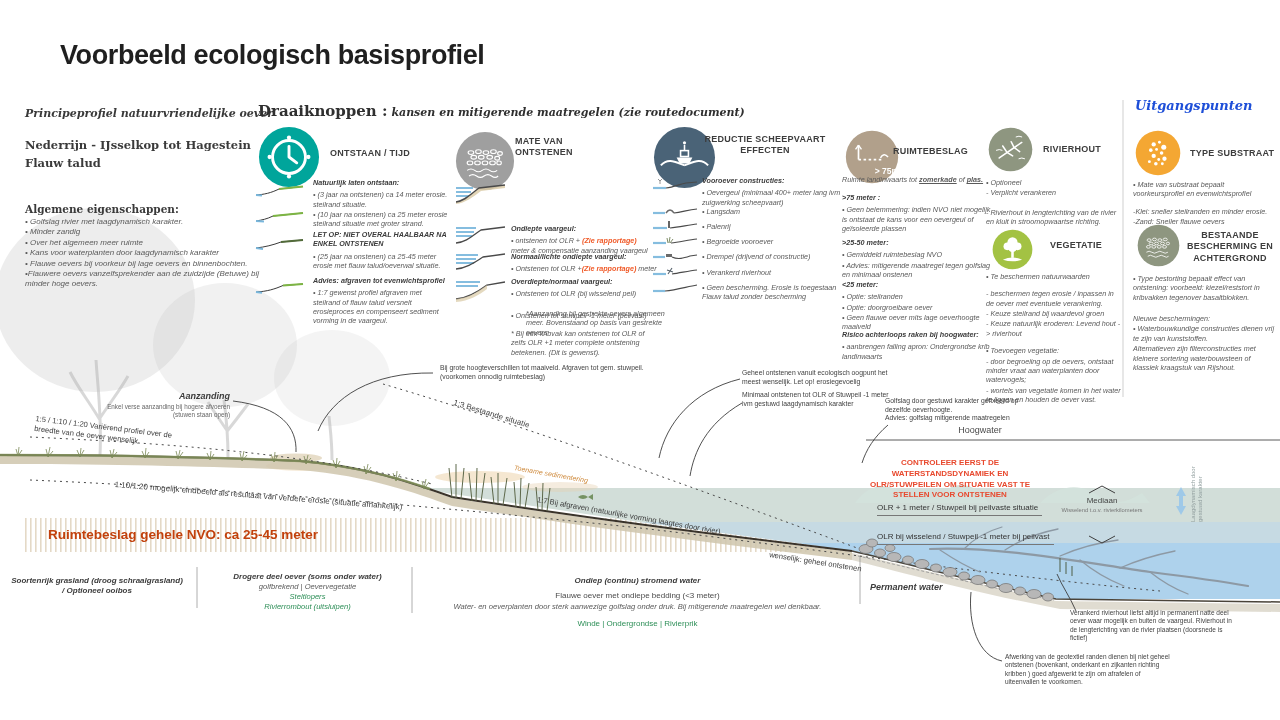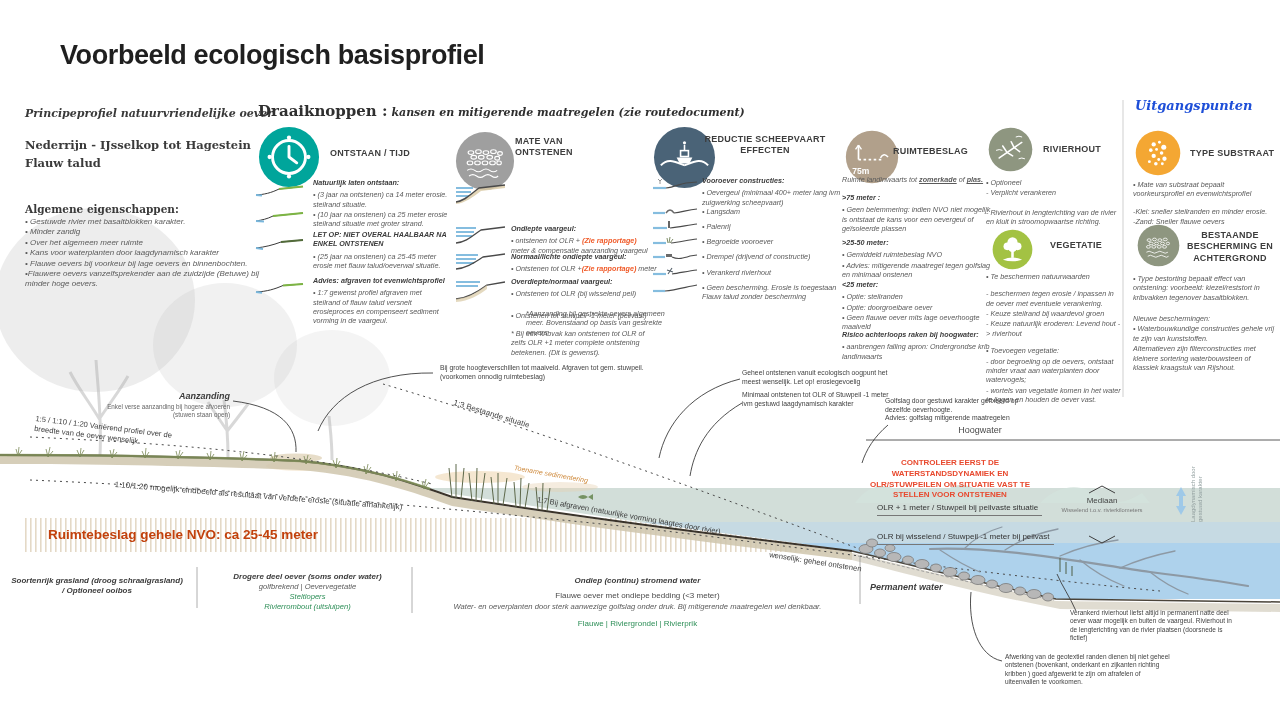--- a/index.html
+++ b/index.html
@@ -158,21 +158,21 @@
   </g>
 </svg>
 
 <div class="t title" style="left:60px;top:38px;">Voorbeeld ecologisch basisprofiel</div>
 
 <div class="t sf bd i" style="left:25px;top:107px;font-size:11px;color:#3a3a3a;">Principeprofiel natuurvriendelijke oever</div>
 <div class="t sf bd" style="left:25px;top:138px;font-size:11.5px;color:#3a3a3a;">Nederrijn - IJsselkop tot Hagestein</div>
 <div class="t sf bd" style="left:25px;top:156px;font-size:11.5px;color:#3a3a3a;">Flauw talud</div>
 <div class="t sf bd" style="left:25px;top:203px;font-size:10.5px;color:#3a3a3a;">Algemene eigenschappen:</div>
 <div class="t itx" style="left:25px;top:217px;width:238px;font-size:8px;">
-  <div>• Gestuwde rivier met basaltblokken karakter.</div>
+  <div>• Golfslag rivier met laagdynamisch karakter.</div>
   <div>• Minder zandig</div>
   <div>• Over het algemeen meer ruimte</div>
   <div>• Kans voor waterplanten door laagdynamisch karakter</div>
   <div>• Flauwe oevers bij voorkeur bij lage oevers en binnenbochten.</div>
   <div>•Flauwere oevers vanzelfsprekender aan de zuidzijde (Betuwe) bij minder hoge oevers.</div>
 </div>
 
 <div class="t" style="left:258px;top:102px;">
   <span class="sf bd" style="font-size:15px;color:#2f2f2f;">Draaiknoppen :</span><span class="sf bd i" style="font-size:11px;color:#2f2f2f;"> kansen en mitigerende maatregelen (zie routedocument)</span>
 </div>
@@ -380,21 +380,21 @@
 <div class="ic" style="left:845px;top:130px;">
   <svg width="54" height="54" viewBox="0 0 64 64">
         <circle cx="32" cy="32" r="31" fill="#b1a08b"></circle>
         <g stroke="#fff" fill="none" stroke-width="2">
           <path d="M16,18 v17"></path>
           <path d="M16,18 l-3.5,5 M16,18 l3.5,5" stroke-width="1.6"></path>
           <path d="M16,35 h28" stroke-dasharray="3 3"></path>
           <path d="M42,33 q4,-7 9,-1" stroke-width="1.8"></path>
         </g>
       </svg>
-  <span style="position:absolute;left:0;top:36px;width:54px;text-align:left;color:#fff;font-size:8.5px;font-weight:700;">&gt; 75m</span>
+  <span style="position:absolute;left:0;top:36px;width:54px;text-align:right;color:#fff;font-size:8.5px;font-weight:700;">&gt; 75m</span>
 </div>
 <div class="t ct" style="left:893px;top:146px;">RUIMTEBESLAG</div>
 <div class="t itx" style="left:842px;top:175px;width:150px;">
   <span>Ruimte landinwaarts tot </span><span class="ul">zomerkade</span><span> of </span><span class="ul">plas.</span>
 </div>
 <div class="t blk" style="left:842px;top:193px;width:150px;">
   <p class="bt">&gt;75 meter :</p>
   <p class="itx">• Geen belemmering: indien NVO niet mogelijk is ontstaat de kans voor een oevergeul of geïsoleerde plassen</p>
 </div>
 <div class="t blk" style="left:842px;top:238px;width:150px;">
@@ -500,21 +500,21 @@
       </svg>
 </div>
 <div class="t ct c" style="left:1182px;top:230px;width:96px;">
   <div>BESTAANDE</div>
   <div>BESCHERMING EN</div>
   <div>ACHTERGROND</div>
 </div>
 <div class="t blk" style="left:1133px;top:274px;width:142px;">
   <p class="itx" style="margin-bottom:12px;">• Type bestorting bepaalt effect van ontstening: voorbeeld: kiezel/reststort in kribvakken tegenover basaltblokken.</p>
   <p class="itx" style="margin-bottom:1px;">Nieuwe beschermingen:</p>
-  <p class="itx" style="margin-bottom:1px;">• Waterbouwkundige constructies gehele vrij te zijn van kunststoffen.</p>
+  <p class="itx" style="margin-bottom:1px;">• Waterbouwkundige constructies dienen vrij te zijn van kunststoffen.</p>
   <p class="itx">Alternatieven zijn filterconstructies met kleinere sortering waterbouwsteen of klassiek kraagstuk van Rijshout.</p>
 </div>
 
 <div class="t bt r" style="left:130px;top:391px;width:100px;font-size:9px;">Aanzanding</div>
 <div class="t r" style="left:95px;top:403px;width:135px;font-size:6.3px;color:#666;">Enkel verse aanzanding bij hogere afvoeren (stuwen staan open)</div>
 
 <div class="t" style="left:36px;top:414px;width:152px;font-size:7.6px;color:#3f3f3f;transform:rotate(7deg);transform-origin:left top;">1:5 / 1:10 / 1:20 Variërend profiel over de breedte van de oever wenselijk</div>
 <div class="t nw" style="left:455px;top:398px;font-size:8px;color:#3f3f3f;transform:rotate(17deg);transform-origin:left top;">1:3 Bestaande situatie</div>
 <div class="t nw" style="left:115px;top:480px;font-size:8px;color:#3f3f3f;transform:rotate(4.5deg);transform-origin:left top;">1:10/1:20 mogelijk eindbeeld als resultaat van verdere erosie (situatie afhankelijk)</div>
 <div class="t nw i amb" style="left:515px;top:463px;font-size:7px;transform:rotate(10deg);transform-origin:left top;color:#cf8b3e;">Toename sedimentering</div>
@@ -549,20 +549,20 @@
 <div class="t c" style="left:220px;top:572px;width:175px;font-size:7.6px;">
   <div class="bt" style="font-size:8px;">Drogere deel oever (soms onder water)</div>
   <div class="itx">golfbrekend | Oevervegetatie</div>
   <div class="i grn">Steltlopers</div>
   <div class="i grn">Rivierrombout (uitsluipen)</div>
 </div>
 <div class="t c" style="left:440px;top:576px;width:395px;font-size:8px;">
   <div class="bt">Ondiep (continu) stromend water</div>
   <div style="margin-top:5px;color:#4a4a4a;">Flauwe oever met ondiepe bedding (&lt;3 meter)</div>
   <div class="itx" style="font-size:7.6px;">Water- en oeverplanten door sterk aanwezige golfslag onder druk. Bij mitigerende maatregelen wel denkbaar.</div>
-  <div class="grn" style="margin-top:7px;">Flauwe | Riviergrondel | Rivierprik</div>
+  <div class="grn" style="margin-top:7px;">Winde | Ondergrondse | Rivierprik</div>
 </div>
 <div class="t bt" style="left:870px;top:582px;font-size:9px;">Permanent water</div>
 
 <div class="t call" style="left:1070px;top:609px;width:165px;font-size:6.5px;">Verankerd rivierhout liefst altijd in permanent natte deel oever waar mogelijk en buiten de vaargeul. Rivierhout in de lengterichting van de rivier plaatsen (doorsnede is fictief)</div>
 <div class="t call" style="left:1005px;top:653px;width:165px;font-size:6.5px;">Afwerking van de geotextiel randen dienen bij niet geheel ontstenen (bovenkant, onderkant en zijkanten richting kribben ) goed afgewerkt te zijn om afrafelen of uiteenvallen te voorkomen.</div>
 
 </div>
 
 </body></html>

